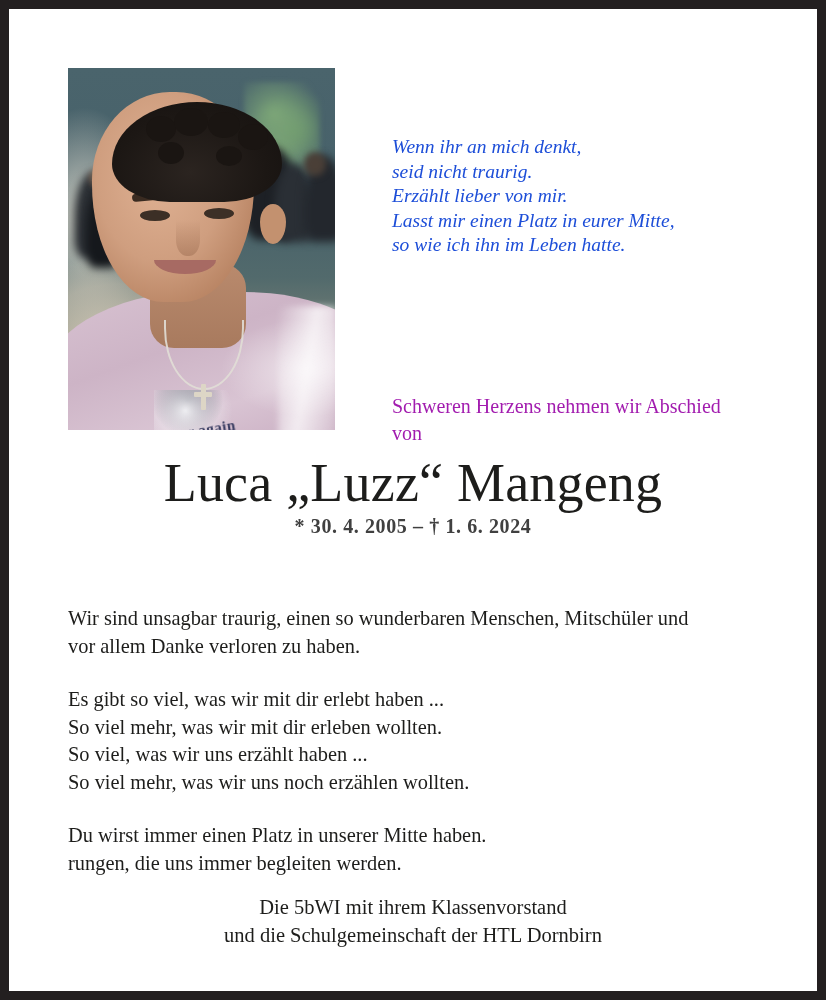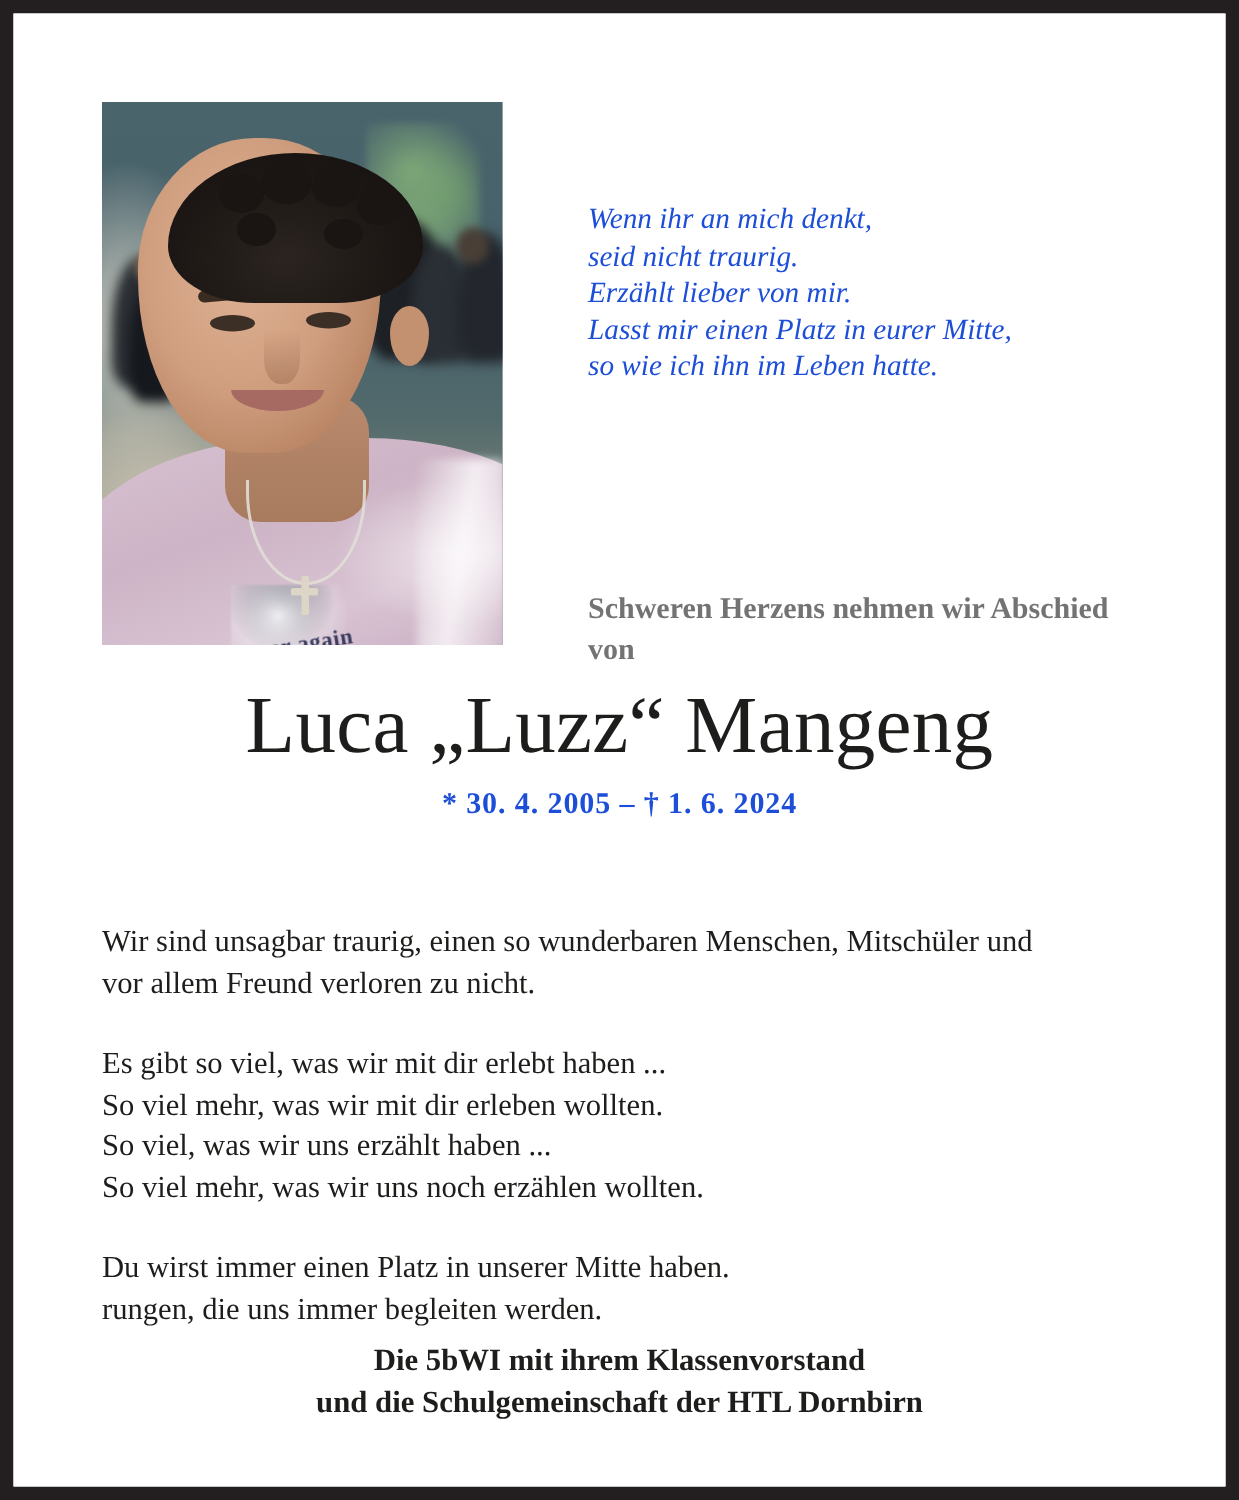--- a/index.html
+++ b/index.html
@@ -286,73 +286,72 @@
   }
   .verse div { white-space: nowrap; }
 
   .farewell {
     position: absolute;
     left: 383px;
     top: 384px;
     width: 380px;
     font-size: 20px;
     line-height: 27px;
-    color: #737373;
-    font-weight: bold;
+    color: #a21caf;
   }
 
   
   .name-block {
     position: absolute;
     left: 0;
     top: 444px;
     width: 100%;
     text-align: center;
   }
   .name {
     font-size: 54px;
     line-height: 60px;
     color: #1d1d1b;
     letter-spacing: 0.2px;
     white-space: nowrap;
   }
   .dates {
-    margin-top: 12px;
+    margin-top: 2px;
     font-size: 20px;
     font-weight: 700;
     letter-spacing: 0.6px;
-    color: #1d4ed8;
+    color: #404040;
     white-space: nowrap;
   }
 
   
   .body-text {
     position: absolute;
     left: 59px;
     top: 596px;
     width: 706px;
     font-size: 20.4px;
     line-height: 27.5px;
     color: #1d1d1b;
   }
   .body-text p {
-    margin: 10px 0 26px 0;
+    margin: 0 0 26px 0;
   }
   .body-text p:last-child { margin-bottom: 0; }
   .body-text .ln { display: block; }
 
   
   .signature {
     position: absolute;
     left: 0;
     top: 884px;
     width: 100%;
     text-align: center;
     font-size: 20.5px;
-    font-weight: 700;
+    font-weight: 400;
     line-height: 28px;
     color: #1d1d1b;
   }
   .signature .ln { display: block; white-space: nowrap; }
 </style>
 </head>
 <body>
 
 <div class="notice-frame">
   <div class="notice-inner">
@@ -420,21 +419,21 @@
     </div>
 
     <div class="name-block">
       <div class="name">Luca „Luzz“ Mangeng</div>
       <div class="dates">* 30. 4. 2005 – † 1. 6. 2024</div>
     </div>
 
     <div class="body-text">
       <p>
         <span class="ln">Wir sind unsagbar traurig, einen so wunderbaren Menschen, Mitschüler und</span>
-        <span class="ln">vor allem Freund verloren zu nicht.</span>
+        <span class="ln">vor allem Danke verloren zu haben.</span>
       </p>
       <p>
         <span class="ln">Es gibt so viel, was wir mit dir erlebt haben ...</span>
         <span class="ln">So viel mehr, was wir mit dir erleben wollten.</span>
         <span class="ln">So viel, was wir uns erzählt haben ...</span>
         <span class="ln">So viel mehr, was wir uns noch erzählen wollten.</span>
       </p>
       <p>
         <span class="ln">Du wirst immer einen Platz in unserer Mitte haben.</span>
         <span class="ln">rungen, die uns immer begleiten werden.</span>

